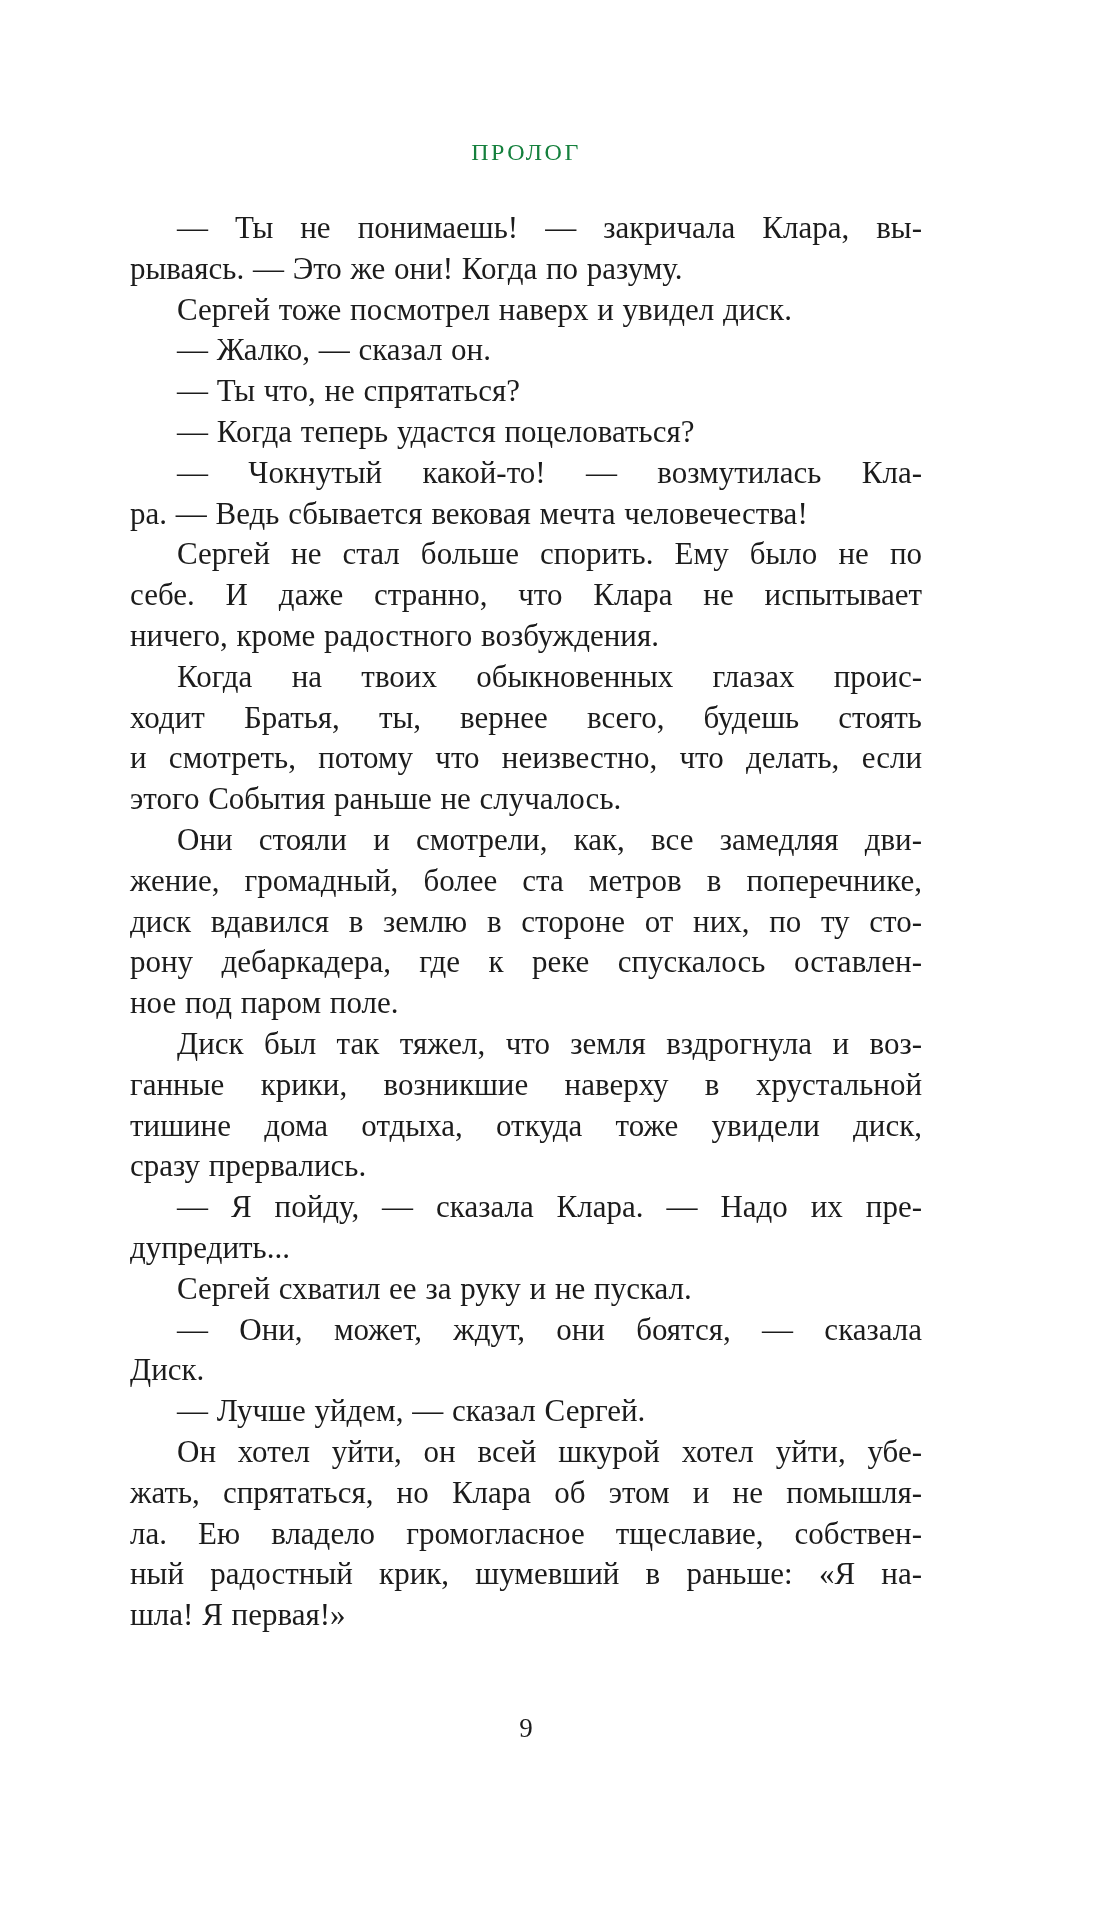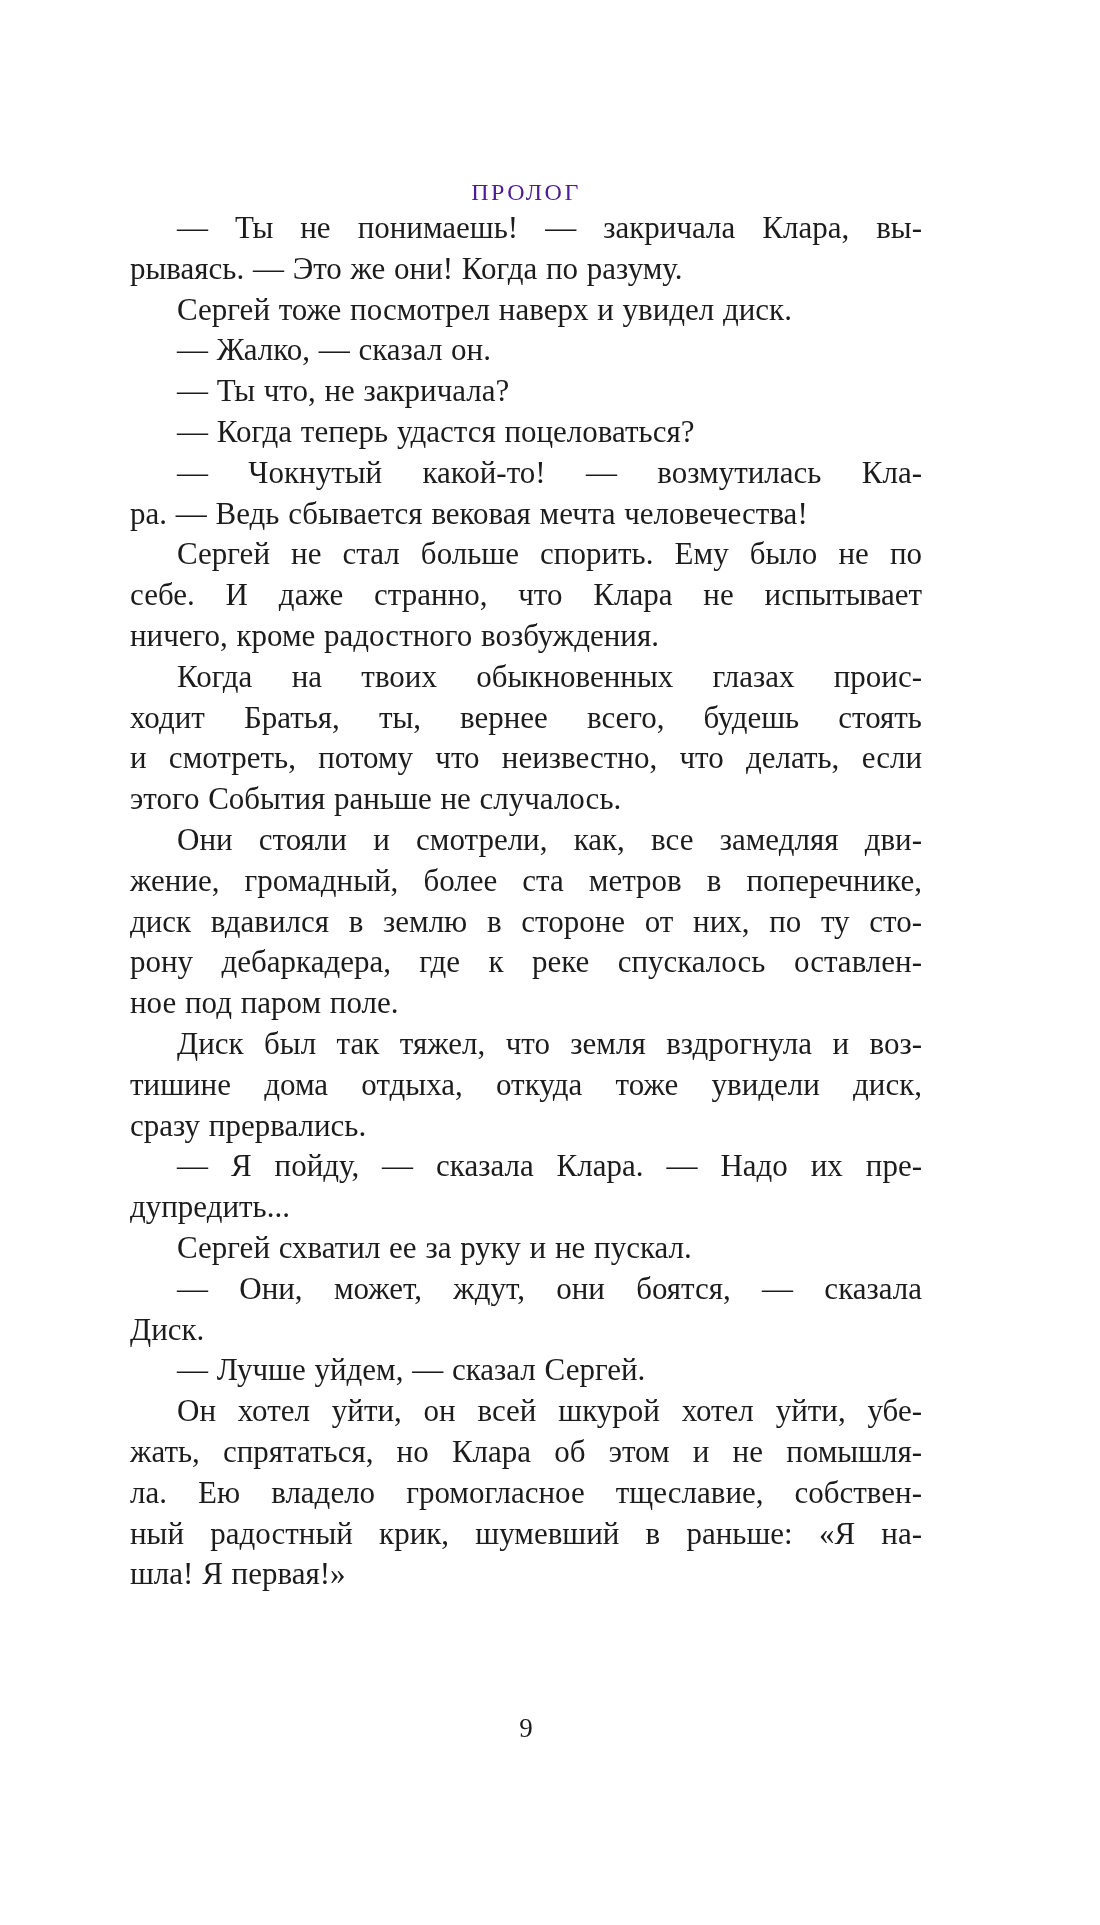--- a/index.html
+++ b/index.html
@@ -24,22 +24,21 @@
   }
   .running-head {
     position: absolute;
     left: 130px;
     width: 792px;
     top: 136px;
     text-align: center;
     font-size: 24px;
     letter-spacing: 2.5px;
     line-height: 32px;
-    color: #4c1d95;
-    margin-top: 40px;
+    color: #15803d;
   }
   .body-text {
     position: absolute;
     left: 130px;
     top: 208px;
     width: 792px;
     font-size: 31px;
     line-height: 40.8px;
     word-spacing: 1px;
   }
@@ -75,37 +74,38 @@
 <body>
 
 <div class="page">
   <div class="running-head">ПРОЛОГ</div>
 
   <div class="body-text" id="body-text">
       <div class="line full indent">— Ты не понимаешь! — закричала Клара, вы-</div>
       <div class="line end">рываясь. — Это же они! Когда по разуму.</div>
       <div class="line end indent">Сергей тоже посмотрел наверх и увидел диск.</div>
       <div class="line end indent">— Жалко, — сказал он.</div>
-      <div class="line end indent">— Ты что, не закричала?</div>
+      <div class="line end indent">— Ты что, не спрятаться?</div>
       <div class="line end indent">— Когда теперь удастся поцеловаться?</div>
       <div class="line full indent">— Чокнутый какой-то! — возмутилась Кла-</div>
       <div class="line end">ра. — Ведь сбывается вековая мечта человечества!</div>
       <div class="line full indent">Сергей не стал больше спорить. Ему было не по</div>
       <div class="line full">себе. И даже странно, что Клара не испытывает</div>
       <div class="line end">ничего, кроме радостного возбуждения.</div>
       <div class="line full indent">Когда на твоих обыкновенных глазах проис-</div>
       <div class="line full">ходит Братья, ты, вернее всего, будешь стоять</div>
       <div class="line full">и смотреть, потому что неизвестно, что делать, если</div>
       <div class="line end">этого События раньше не случалось.</div>
       <div class="line full indent">Они стояли и смотрели, как, все замедляя дви-</div>
       <div class="line full">жение, громадный, более ста метров в поперечнике,</div>
       <div class="line full">диск вдавился в землю в стороне от них, по ту сто-</div>
       <div class="line full">рону дебаркадера, где к реке спускалось оставлен-</div>
       <div class="line end">ное под паром поле.</div>
       <div class="line full indent">Диск был так тяжел, что земля вздрогнула и воз-</div>
+      <div class="line full">ганные крики, возникшие наверху в хрустальной</div>
       <div class="line full">тишине дома отдыха, откуда тоже увидели диск,</div>
       <div class="line end">сразу прервались.</div>
       <div class="line full indent">— Я пойду, — сказала Клара. — Надо их пре-</div>
       <div class="line end">дупредить...</div>
       <div class="line end indent">Сергей схватил ее за руку и не пускал.</div>
       <div class="line full indent">— Они, может, ждут, они боятся, — сказала</div>
       <div class="line end">Диск.</div>
       <div class="line end indent">— Лучше уйдем, — сказал Сергей.</div>
       <div class="line full indent">Он хотел уйти, он всей шкурой хотел уйти, убе-</div>
       <div class="line full">жать, спрятаться, но Клара об этом и не помышля-</div>

